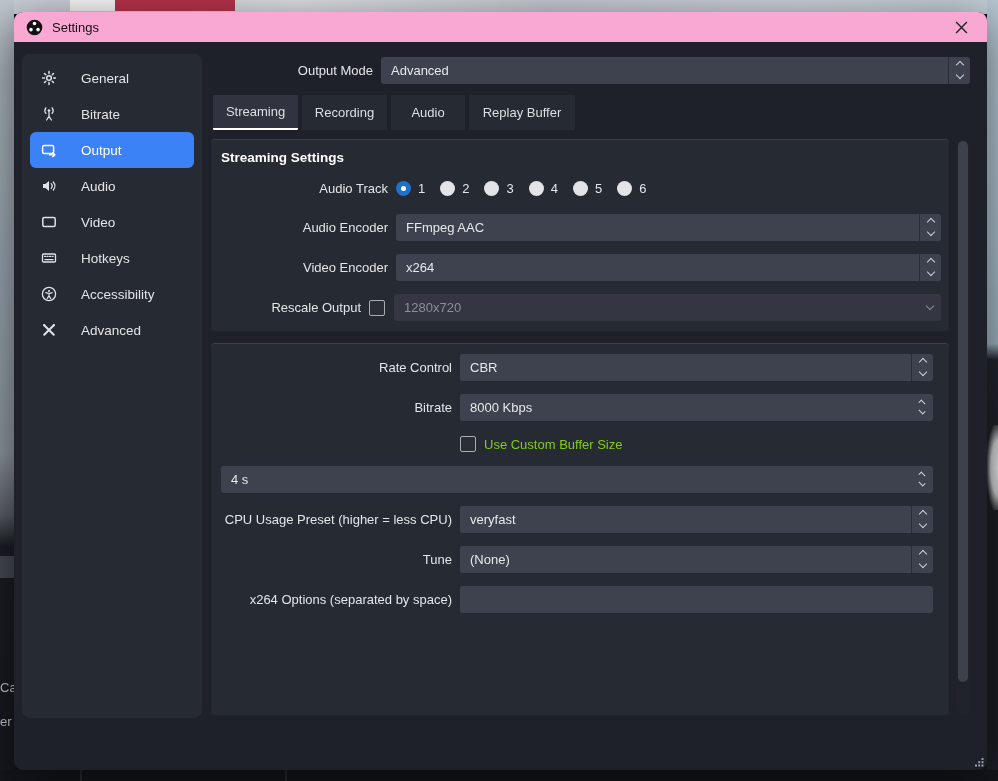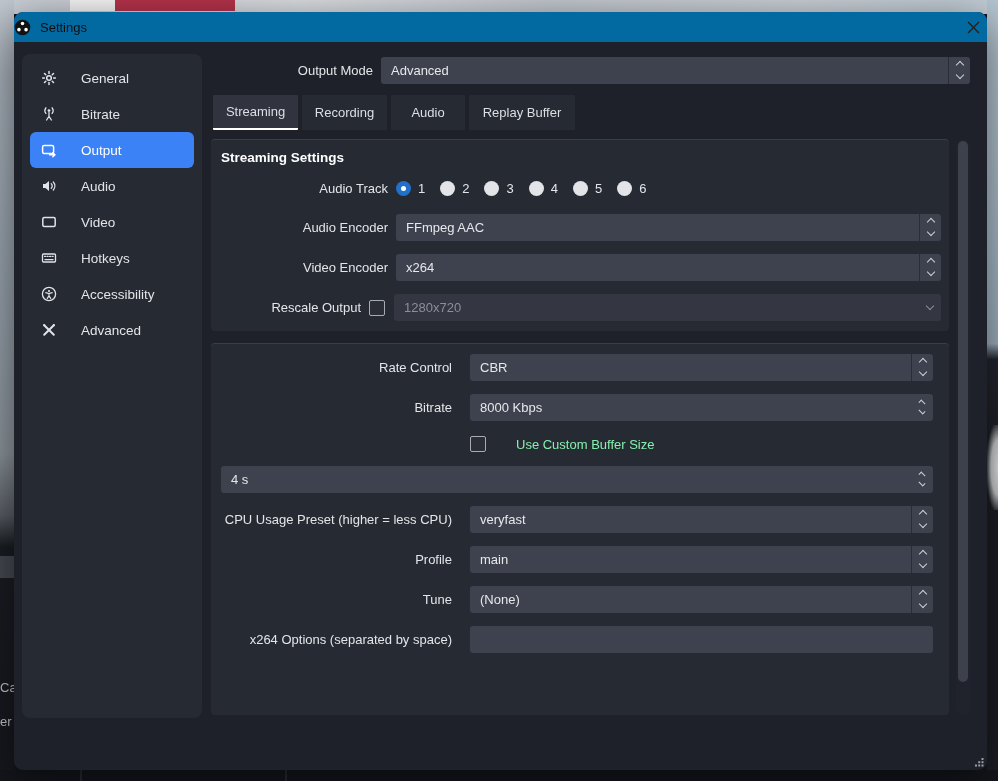--- a/index.html
+++ b/index.html
@@ -19,21 +19,21 @@
   .bg-right { left:987px; top:0; width:11px; height:781px;
               background:linear-gradient(180deg,#b6c6d1 0%,#a9bcc9 30%,#9fb3c1 44%,#23262e 46%,#1b1e25 60%,#1b1e25 100%); }
   .bg-right-blob { left:987px; top:425px; width:11px; height:85px;
                    background:radial-gradient(ellipse at 100% 50%,#e8e9ea 0%,#caccce 45%,rgba(0,0,0,0) 78%); }
   .bg-bottom { left:0; top:770px; width:998px; height:11px; background:#14161c; }
   .bg-div { top:770px; width:2px; height:11px; background:#262a32; }
 
   
   .dialog { left:14px; top:12px; width:973px; height:758px; border-radius:9px;
             overflow:hidden; background:#1e212a; box-shadow:0 10px 45px rgba(0,0,0,.55); }
-  .titlebar { height:30px; background:#0369a1; display:flex; align-items:center; padding:0 0; }
+  .titlebar { height:30px; background:#f9a8d4; display:flex; align-items:center; padding:0 12px; }
   .titlebar .title { margin-left:9px; font-size:13px; color:#111; }
   .close-btn { margin-left:auto; width:28px; height:28px; display:flex; align-items:center;
                justify-content:center; cursor:pointer; }
   .dialog-body { position:relative; height:728px; }
 
   
   .sidebar { position:absolute; left:8px; top:12px; width:180px; height:664px;
              background:#262a33; border-radius:8px; padding:6px 0; }
   .side-item { height:36px; display:flex; align-items:center; gap:24px; padding:0 11px;
                margin:0 8px; border-radius:6px; color:#e2e4e8; font-size:13.5px; cursor:default; }
@@ -52,21 +52,21 @@
   .tab.t0{width:85px;} .tab.t1{width:85px;} .tab.t2{width:74px;} .tab.t3{width:106px;}
 
   .panel { position:absolute; left:9px; width:738px; background:#262a33; border-radius:4px;
            border-top:1px solid #3a3e48; padding:10px 0 0 10px; }
   .panel.p1 { top:97px; height:192px; }
   .panel.p2 { top:301px; height:372px; }
   .panel-title { font-size:13.5px; font-weight:bold; color:#ffffff; margin-bottom:13px; }
 
   .row { display:flex; align-items:center; height:27px; margin-bottom:13px; }
   .p1 .row { padding-right:8px; }
-  .p2 .row { padding-right:16px;gap:10px; }
+  .p2 .row { padding-right:16px; }
   .row-label { text-align:right; padding-right:8px; font-size:13px; color:#e3e5e9; }
   .p1 .row-label { width:175px; }
   .p2 .row-label { width:239px; }
   .row.compact { height:20px; margin-bottom:16px; }
 
   
   .field { flex:1; height:27px; background:#3e424e; border-radius:3px; display:flex;
            align-items:center; padding:0 32px 0 10px; font-size:13px; color:#e6e8ea;
            position:relative; cursor:default; }
   .field.disabled { background:#343741; color:#8b8f97; }
@@ -83,21 +83,21 @@
 
   
   .radio-group { display:flex; align-items:center; gap:15px; }
   .radio-opt { display:flex; align-items:center; gap:7px; font-size:13px; color:#e3e5e9; }
   .radio { width:15px; height:15px; border-radius:50%; background:#e2e4e7; position:relative; }
   .radio.selected { background:#2170cb; }
   .radio.selected::after { content:""; position:absolute; left:5px; top:5px; width:5px; height:5px;
                            border-radius:50%; background:#ffffff; }
   .checkbox { width:16px; height:16px; border:1px solid #a7abb3; border-radius:2px;
               background:#2b2e37; flex:0 0 auto; }
-  .cb-label { font-size:13px; color:#86efac; margin-left:20px; }
+  .cb-label { font-size:13px; color:#84cc16; margin-left:8px; }
   .spacer-p2 { width:239px; flex:0 0 auto; }
 
   
   .scrollbar { position:absolute; right:17px; top:97px; width:14px; height:576px;
                background:#20232b; border-radius:7px; }
   .scroll-thumb { position:absolute; left:2px; top:2px; width:10px; height:94%;
                   background:#3d414c; border-radius:5px; }
 
   
   .footer { position:absolute; left:0; right:0; bottom:0; height:52px; background:#171a21;
@@ -335,30 +335,20 @@
           <span class="row-label">CPU Usage Preset (higher = less CPU)</span>
           <div class="field">
             <span>veryfast</span>
             <span class="spinner">
               <span class="chev up"></span>
                 <span class="chev down"></span>
             </span>
           </div>
         </div>
 
-        <div class="row">
-          <span class="row-label">Profile</span>
-          <div class="field">
-            <span>main</span>
-            <span class="spinner">
-              <span class="chev up"></span>
-                <span class="chev down"></span>
-            </span>
-          </div>
-        </div>
 
         <div class="row">
           <span class="row-label">Tune</span>
           <div class="field">
             <span>(None)</span>
             <span class="spinner">
               <span class="chev up"></span>
                 <span class="chev down"></span>
             </span>
           </div>

